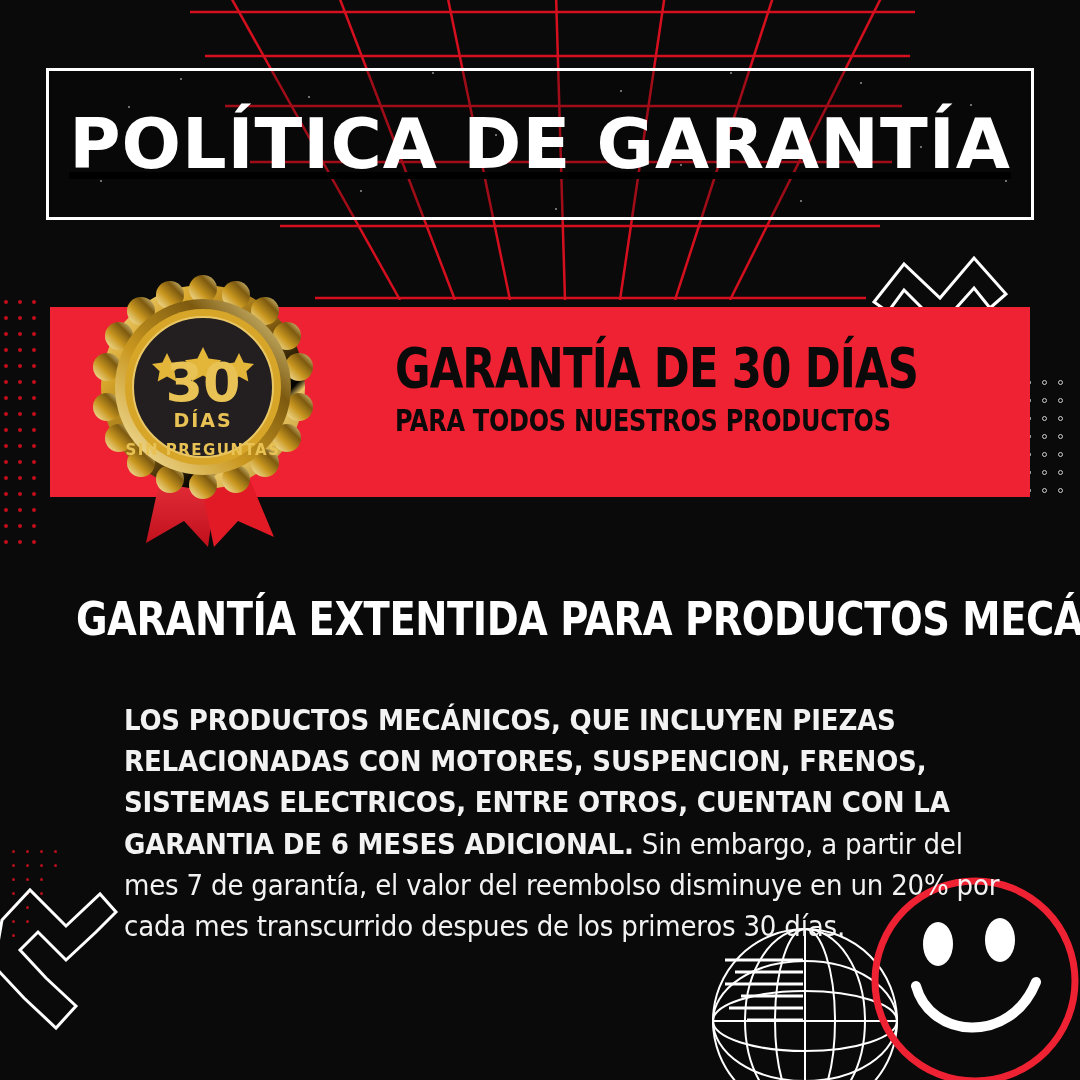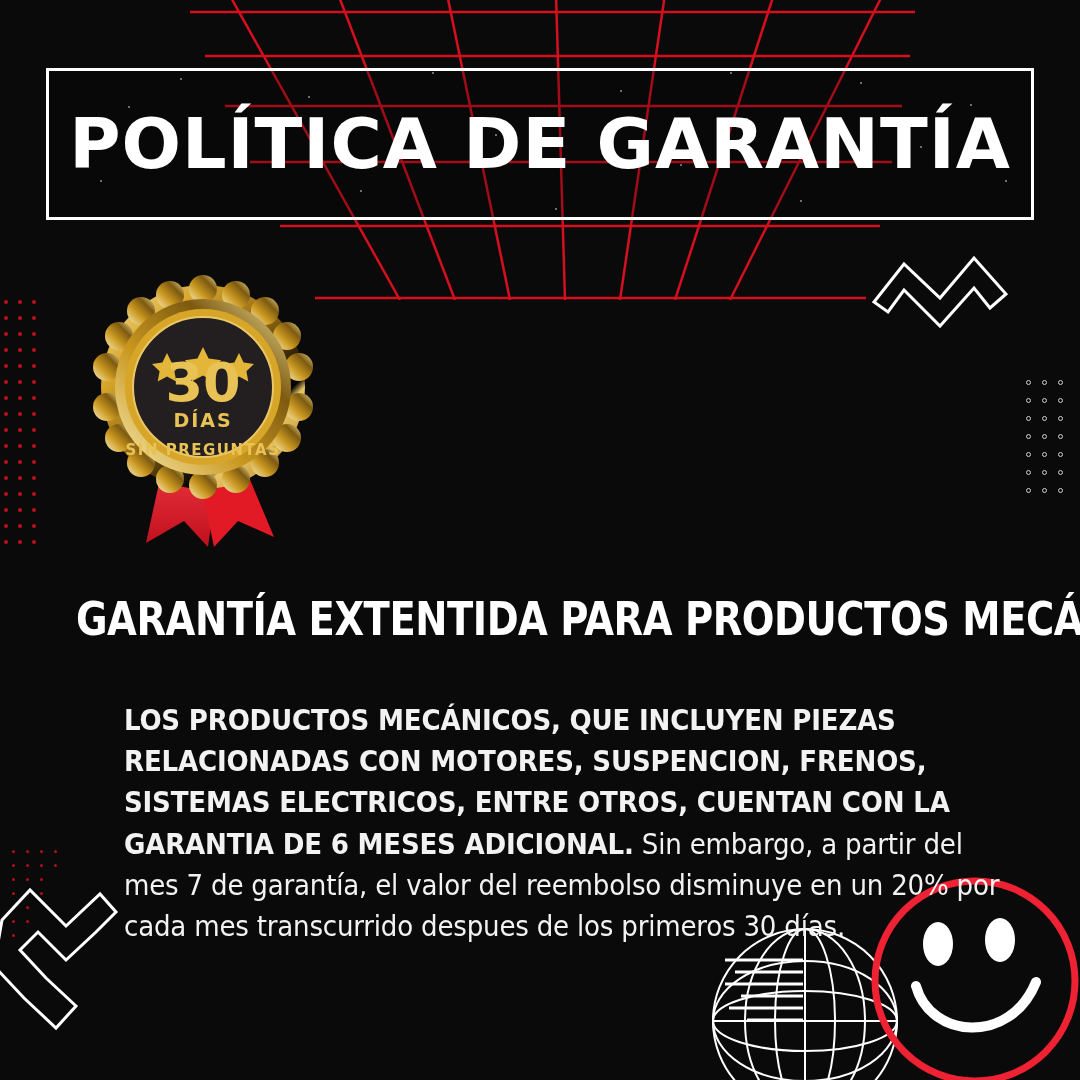--- a/index.html
+++ b/index.html
@@ -71,20 +71,21 @@
   .globe { position: absolute; right: 170px; bottom: -40px; }
   
   .speedlines { position: absolute; right: 275px; bottom: 52px; }
 
   
   .title-box {
     position: absolute; left: 46px; top: 68px; width: 988px; height: 152px;
     border: 3px solid #ffffff;
     display: flex; align-items: center; justify-content: center;
     background: rgba(5,5,5,0.25);
+    text-decoration: underline;
   }
   .title-box h1 {
     font-family: "DejaVu Sans", sans-serif;
     font-weight: 700;
     font-size: 70px;
     letter-spacing: 1px;
     color: #ffffff;
     text-align: center;
     line-height: 1;
     white-space: nowrap;
@@ -346,20 +347,26 @@
         <ellipse cx="140" cy="74" rx="15" ry="22" fill="#ffffff"></ellipse>
         <path d="M56 120 C70 172 150 180 176 116" stroke="#ffffff" stroke-width="10" fill="none" stroke-linecap="round"></path>
       </svg>
     </div>
   </div>
 
   <div class="title-box">
     <h1>POLÍTICA DE GARANTÍA</h1>
   </div>
 
+  <div class="banner">
+    <div class="banner-text">
+      <div class="h2">GARANTÍA DE 30 DÍAS</div>
+      <div class="h3">PARA TODOS NUESTROS PRODUCTOS</div>
+    </div>
+  </div>
 
   <div class="badge-wrap">
     <svg width="230" height="290" viewBox="0 0 230 290" fill="none">
       <defs>
         <linearGradient id="goldg" x1="0" y1="0" x2="1" y2="1">
           <stop offset="0%" stop-color="#f7e7a3"></stop>
           <stop offset="25%" stop-color="#d8a62b"></stop>
           <stop offset="50%" stop-color="#8c6412"></stop>
           <stop offset="72%" stop-color="#e6c濃" stop-opacity="1"></stop>
           <stop offset="75%" stop-color="#e8c564"></stop>

